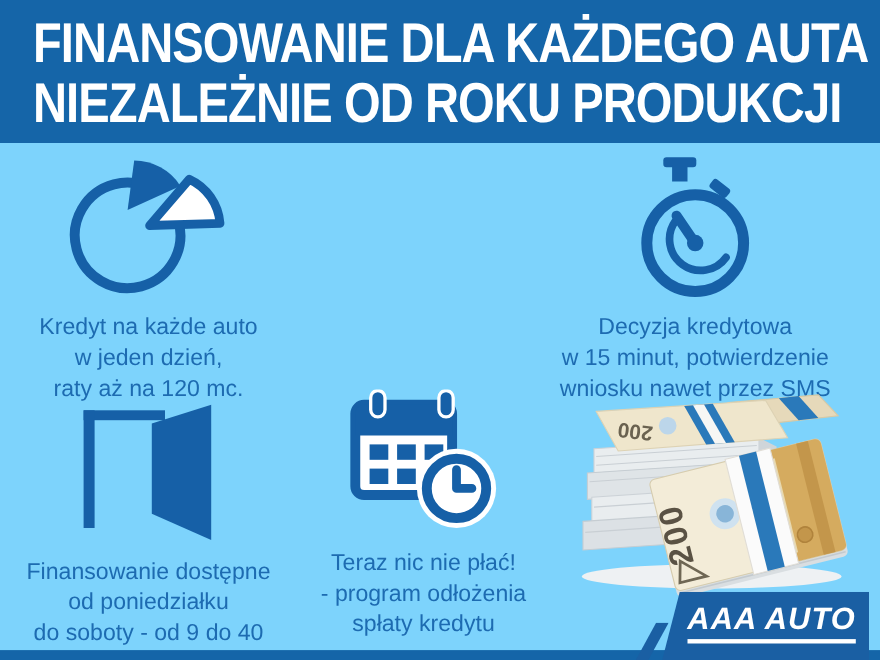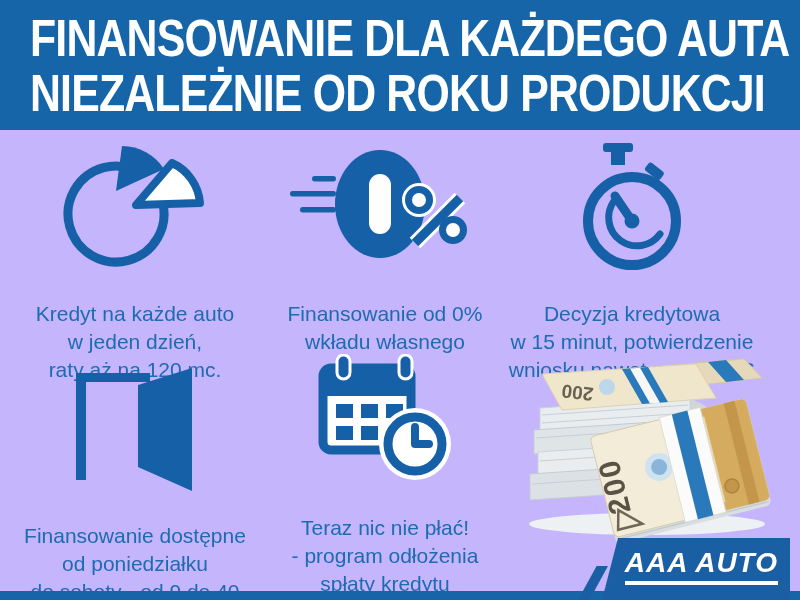--- a/index.html
+++ b/index.html
@@ -1,38 +1,38 @@
 <!DOCTYPE html>
 <html><head>
 <meta charset="utf-8">
 <style>
   html,body{margin:0;padding:0;background:#fff;}
   .page{
-    position:relative;width:800px;height:600px;overflow:hidden;background:#c4b5fd;
+    position:relative;width:800px;height:600px;overflow:hidden;background:#7dd3fc;
     font-family:"Liberation Sans",sans-serif;
   }
   
   .banner{position:absolute;left:0;top:0;width:800px;height:130px;background:#1565a8;}
   .banner-text{
     position:absolute;left:30px;top:11px;color:#fff;font-weight:bold;font-size:51px;
     line-height:55px;letter-spacing:-1px;white-space:nowrap;
     transform:scaleX(0.84);transform-origin:0 0;
   }
   
   .cell{position:absolute;text-align:center;}
   .c1{left:10px;top:140px;width:250px;}
   .c2{left:265px;top:140px;width:240px;}
   .c3{left:492px;top:140px;width:280px;}
   .c4{left:10px;top:362px;width:250px;}
   .c5{left:265px;top:354px;width:240px;}
   .c6{left:512px;top:356px;width:288px;}
   .icon-box{height:132px;display:flex;align-items:center;justify-content:center;}
   .icon-box svg{display:block;}
   .caption{
-    margin:28px 0 0;font-size:21px;line-height:28px;color:#1d6bb1;font-weight:500;
+    margin:12px 0 0;font-size:21px;line-height:28px;color:#1d6bb1;font-weight:500;
     white-space:pre-line;
   }
   
   .bottom-bar{position:absolute;left:0;bottom:0;width:800px;height:9px;background:#1565a8;}
   .logo-flag{
     position:absolute;right:10px;bottom:0;width:200px;height:62px;background:#1a5fa3;
     clip-path:polygon(14% 0, 100% 0, 100% 100%, 6% 100%);
     text-align:right;box-sizing:border-box;padding:9px 12px 0 0;
   }
   .logo-slash{
@@ -62,38 +62,20 @@
         <circle cx="56" cy="71" r="48" fill="none" stroke="#1660a7" stroke-width="9" stroke-dasharray="251 51" transform="rotate(-15 56 71)"></circle>
         <path d="M 76,62 L 112,20 A 48 48 0 0 1 140,60 Z" fill="#ffffff" stroke="#1660a7" stroke-width="8" stroke-linejoin="round"></path>
         <path d="M 56,48 L 62,3 A 50 50 0 0 1 104,26 Z" fill="#1660a7"></path>
       </svg>
     </div>
     <p class="caption">Kredyt na każde auto
 w jeden dzień,
 raty aż na 120 mc.</p>
   </section>
 
-  <section class="cell c2">
-    <div class="icon-box">
-      <svg width="190" height="120" viewBox="0 0 190 120">
-        <rect x="22" y="30" width="24" height="5.5" rx="2.7" fill="#1660a7"></rect>
-        <rect x="0" y="45" width="46" height="5.5" rx="2.7" fill="#1660a7"></rect>
-        <rect x="10" y="61" width="36" height="5.5" rx="2.7" fill="#1660a7"></rect>
-        <ellipse cx="90" cy="58" rx="45" ry="54" fill="#1660a7"></ellipse>
-        <rect x="79" y="28" width="22" height="60" rx="11" fill="#ffffff"></rect>
-        <circle cx="129" cy="54" r="17" fill="#ffffff"></circle>
-        <line x1="125" y1="97" x2="170" y2="52" stroke="#ffffff" stroke-width="15"></line>
-        <line x1="125" y1="97" x2="170" y2="52" stroke="#1660a7" stroke-width="9"></line>
-        <circle cx="129" cy="54" r="10.5" fill="#ffffff" stroke="#1660a7" stroke-width="7"></circle>
-        <circle cx="163" cy="84" r="10.5" fill="#ffffff" stroke="#1660a7" stroke-width="7"></circle>
-      </svg>
-    </div>
-    <p class="caption">Finansowanie od 0%
-wkładu własnego</p>
-  </section>
 
   <section class="cell c3">
     <div class="icon-box">
       <svg width="130" height="130" viewBox="0 0 130 130">
         <rect x="36" y="2" width="30" height="9" rx="3" fill="#1660a7"></rect>
         <rect x="44" y="9" width="14" height="15" fill="#1660a7"></rect>
         <rect x="78" y="25" width="19" height="10" rx="3" fill="#1660a7" transform="rotate(38 87 30)"></rect>
         <circle cx="65" cy="80" r="44" fill="none" stroke="#1660a7" stroke-width="10"></circle>
         <path d="M 47,60 A 28 28 0 1 0 93,93" fill="none" stroke="#1660a7" stroke-width="7" stroke-linecap="round"></path>
         <line x1="65" y1="80" x2="48" y2="55" stroke="#1660a7" stroke-width="9" stroke-linecap="round"></line>

